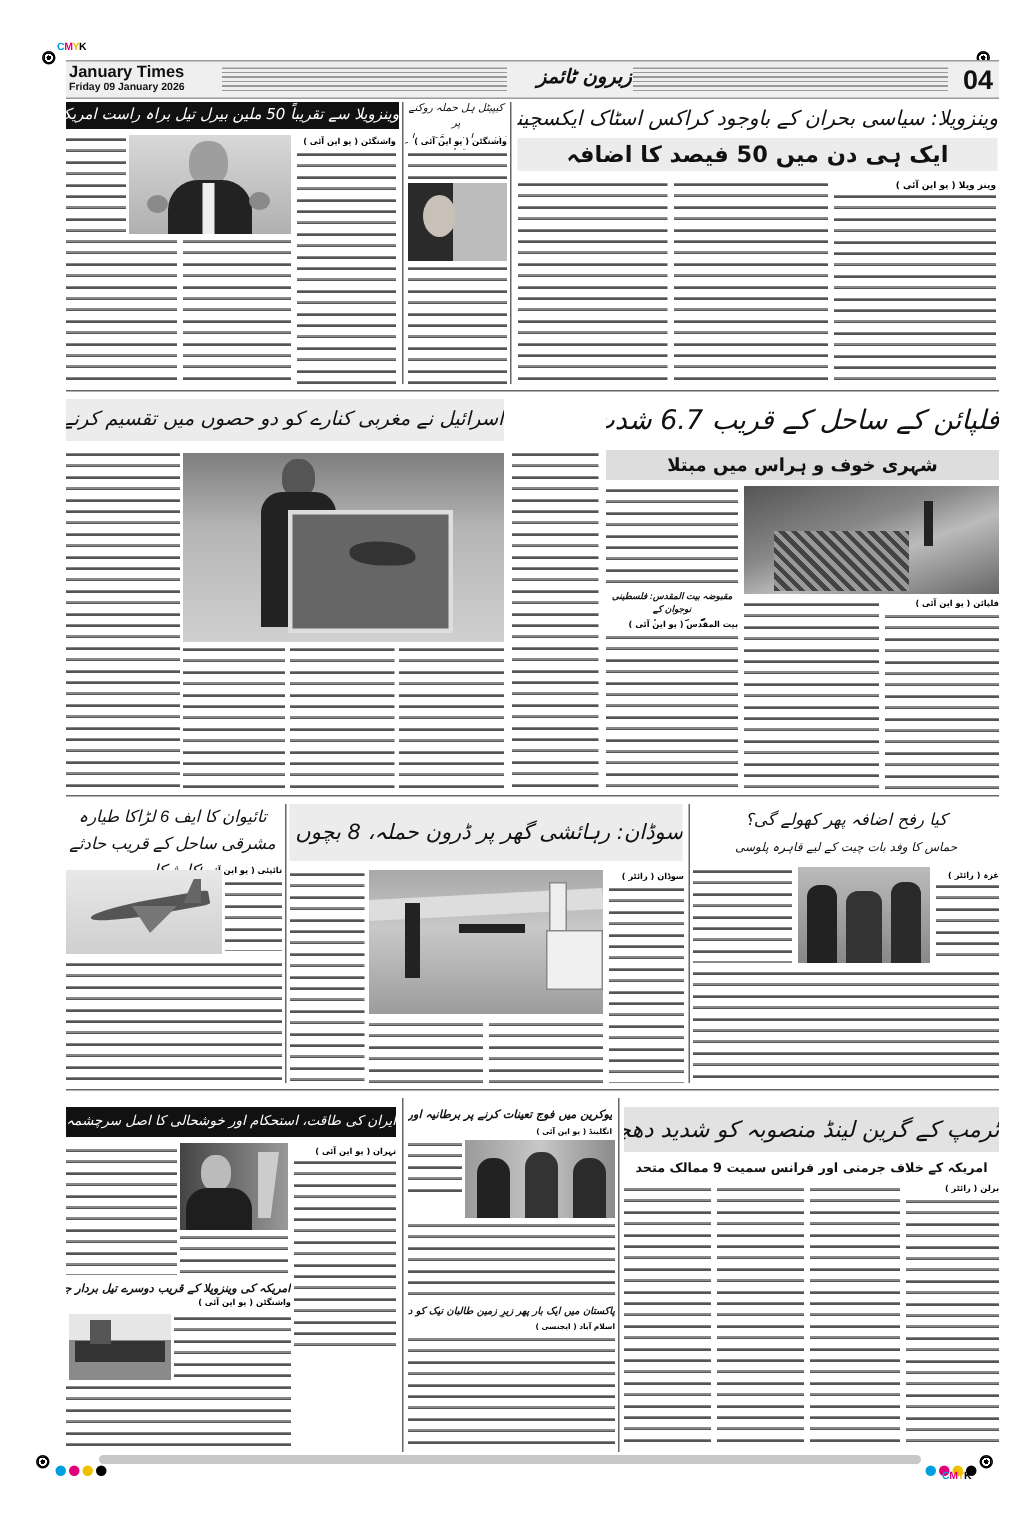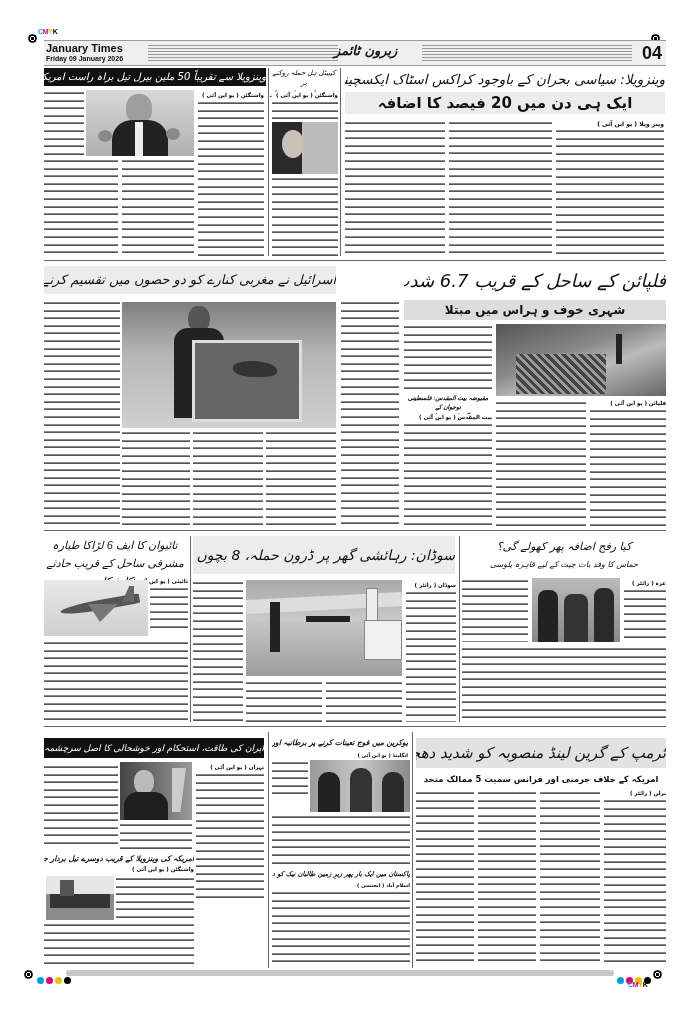--- a/index.html
+++ b/index.html
@@ -6,21 +6,21 @@
 html,body{width:680px;height:1016px;background:#fff;overflow:hidden}
 body{position:relative;font-family:"DejaVu Sans",sans-serif;color:#111}
 .abs{position:absolute}
 .cmyk{font:bold 7px "Liberation Sans",sans-serif;letter-spacing:-0.3px}
 .cmyk .c{color:#00a0e0}.cmyk .m{color:#e0007a}.cmyk .y{color:#f0c000}.cmyk .k{color:#000}
 .reg{width:9px;height:9px;border:1px solid #000;border-radius:50%;background:radial-gradient(circle,#000 30%,#fff 32%,#fff 55%,#000 57%);}
 .masthead{left:44px;top:40px;width:622px;height:26px;background:#efefef;border-top:1px solid #999;border-bottom:1px solid #999}
 .mh-en{position:absolute;left:2px;top:1px;font:bold 11px "Liberation Sans",sans-serif;line-height:12px}
 .mh-en .date{font-size:7px;line-height:9px}
 .mh-lines{position:absolute;top:4px;height:16px;background:repeating-linear-gradient(#999 0 1px,transparent 1px 3px)}
-.mh-ur{position:absolute;left:290px;top:2px;font:italic bold 13px "DejaVu Serif",serif;direction:rtl}
+.mh-ur{position:absolute;left:314px;top:2px;font:italic bold 13px "DejaVu Serif",serif;direction:rtl}
 .pageno{position:absolute;right:4px;top:2px;font:bold 18px "Liberation Sans",sans-serif}
 .urdu{direction:rtl;text-align:right;font-family:Liberation Sans, sans-serif}
 .hl-black{background:#111;color:#fff;font-weight:bold;direction:rtl;text-align:center;white-space:nowrap;overflow:hidden}
 .hl-grey{background:#ececec;color:#111;direction:rtl;text-align:center;white-space:nowrap;overflow:hidden}
 .hl-plain{color:#111;direction:rtl;text-align:center;white-space:nowrap;overflow:hidden}
 .textcol{direction:rtl;text-align:justify;font-size:5px;line-height:7.6px;color:#333;overflow:hidden;
   background:repeating-linear-gradient(#fff 0 2px,#888 2px 3px,#555 3px 4px,#fff 4px 7.6px);background-clip:content-box}
 .dateline{font-weight:bold;font-size:6px;direction:rtl;text-align:right;color:#000;background:#fff;white-space:nowrap}
 .vrule{position:absolute;width:1px;background:#666}
 .hrule{position:absolute;height:1px;background:#666}
@@ -40,21 +40,21 @@
     <div>January Times</div>
     <div class="date">Friday 09 January 2026</div>
   </div>
   <div class="mh-lines" style="left:104px;width:190px"></div>
   <div class="mh-ur">زبرون ٹائمز</div>
   <div class="mh-lines" style="left:378px;width:210px"></div>
   <div class="pageno">04</div>
 </div>
 
 <div class="abs hl-plain" style="left:345px;top:68px;width:320px;height:22px;font-size:13.5px;line-height:22px;font-style:italic">وینزویلا: سیاسی بحران کے باوجود کراکس اسٹاک ایکسچینج میں ریکارڈ تیزی</div>
-<div class="abs hl-grey" style="left:345px;top:92px;width:320px;height:22px;font-size:15px;line-height:22px;font-weight:bold">ایک ہی دن میں 20 فیصد کا اضافہ</div>
+<div class="abs hl-grey" style="left:345px;top:92px;width:320px;height:22px;font-size:15px;line-height:22px;font-weight:bold">ایک ہی دن میں 50 فیصد کا اضافہ</div>
 <div class="abs dateline" style="left:560px;top:120px;width:104px">وینز ویلا ( یو این آئی )</div>
 <div class="abs textcol" style="left:556px;top:128px;width:108px;height:128px"></div>
 <div class="abs textcol" style="left:449px;top:120px;width:103px;height:136px"></div>
 <div class="abs textcol" style="left:345px;top:120px;width:100px;height:136px"></div>
 <div class="vrule" style="left:340px;top:68px;height:188px"></div>
 
 <div class="abs urdu" style="left:270px;top:68px;width:68px;font-size:7px;line-height:10px;text-align:center;font-style:italic">
   <div>کیپیٹل ہل حملہ روکنے پر</div>
   <div>نینسی پلوسی قصوروار قرار</div>
 </div>
@@ -189,21 +189,21 @@
   <div class="abs" style="left:72px;top:12px;width:22px;height:40px;background:#2b2b2b;border-radius:10px 10px 0 0"></div>
 </div>
 <div class="abs textcol" style="left:272px;top:814px;width:138px;height:50px"></div>
 
 <div class="abs hl-plain" style="left:272px;top:868px;width:138px;height:12px;font-size:6.5px;line-height:12px;font-weight:bold;font-style:italic">پاکستان میں ایک بار پھر زیرِ زمین طالبان نیک کو دھماکے سے اڑایا</div>
 <div class="abs dateline" style="left:300px;top:882px;width:110px;font-size:5px">اسلام آباد ( ایجنسی )</div>
 <div class="abs textcol" style="left:272px;top:890px;width:138px;height:76px"></div>
 <div class="vrule" style="left:412px;top:732px;height:236px"></div>
 
 <div class="abs hl-grey" style="left:416px;top:738px;width:250px;height:30px;font-size:15px;line-height:30px;font-style:italic;background:#e2e2e2">ٹرمپ کے گرین لینڈ منصوبہ کو شدید دھچکا</div>
-<div class="abs hl-plain" style="left:416px;top:772px;width:250px;height:14px;font-size:8.5px;line-height:14px;font-weight:bold">امریکہ کے خلاف جرمنی اور فرانس سمیت 5 ممالک متحد</div>
+<div class="abs hl-plain" style="left:416px;top:772px;width:250px;height:14px;font-size:8.5px;line-height:14px;font-weight:bold">امریکہ کے خلاف جرمنی اور فرانس سمیت 9 ممالک متحد</div>
 <div class="abs dateline" style="left:604px;top:790px;width:62px;font-size:5.5px">برلن ( رائٹر )</div>
 <div class="abs textcol" style="left:604px;top:798px;width:62px;height:168px"></div>
 <div class="abs textcol" style="left:540px;top:790px;width:60px;height:176px"></div>
 <div class="abs textcol" style="left:478px;top:790px;width:58px;height:176px"></div>
 <div class="abs textcol" style="left:416px;top:790px;width:58px;height:176px"></div>
 
 <div class="abs reg" style="left:24px;top:970px"></div>
 <div class="abs" style="left:37px;top:969px;white-space:nowrap">
   <span class="dot" style="background:#00a0e0"></span><span class="dot" style="background:#e0007a"></span><span class="dot" style="background:#f0c000"></span><span class="dot" style="background:#000"></span>
 </div>

